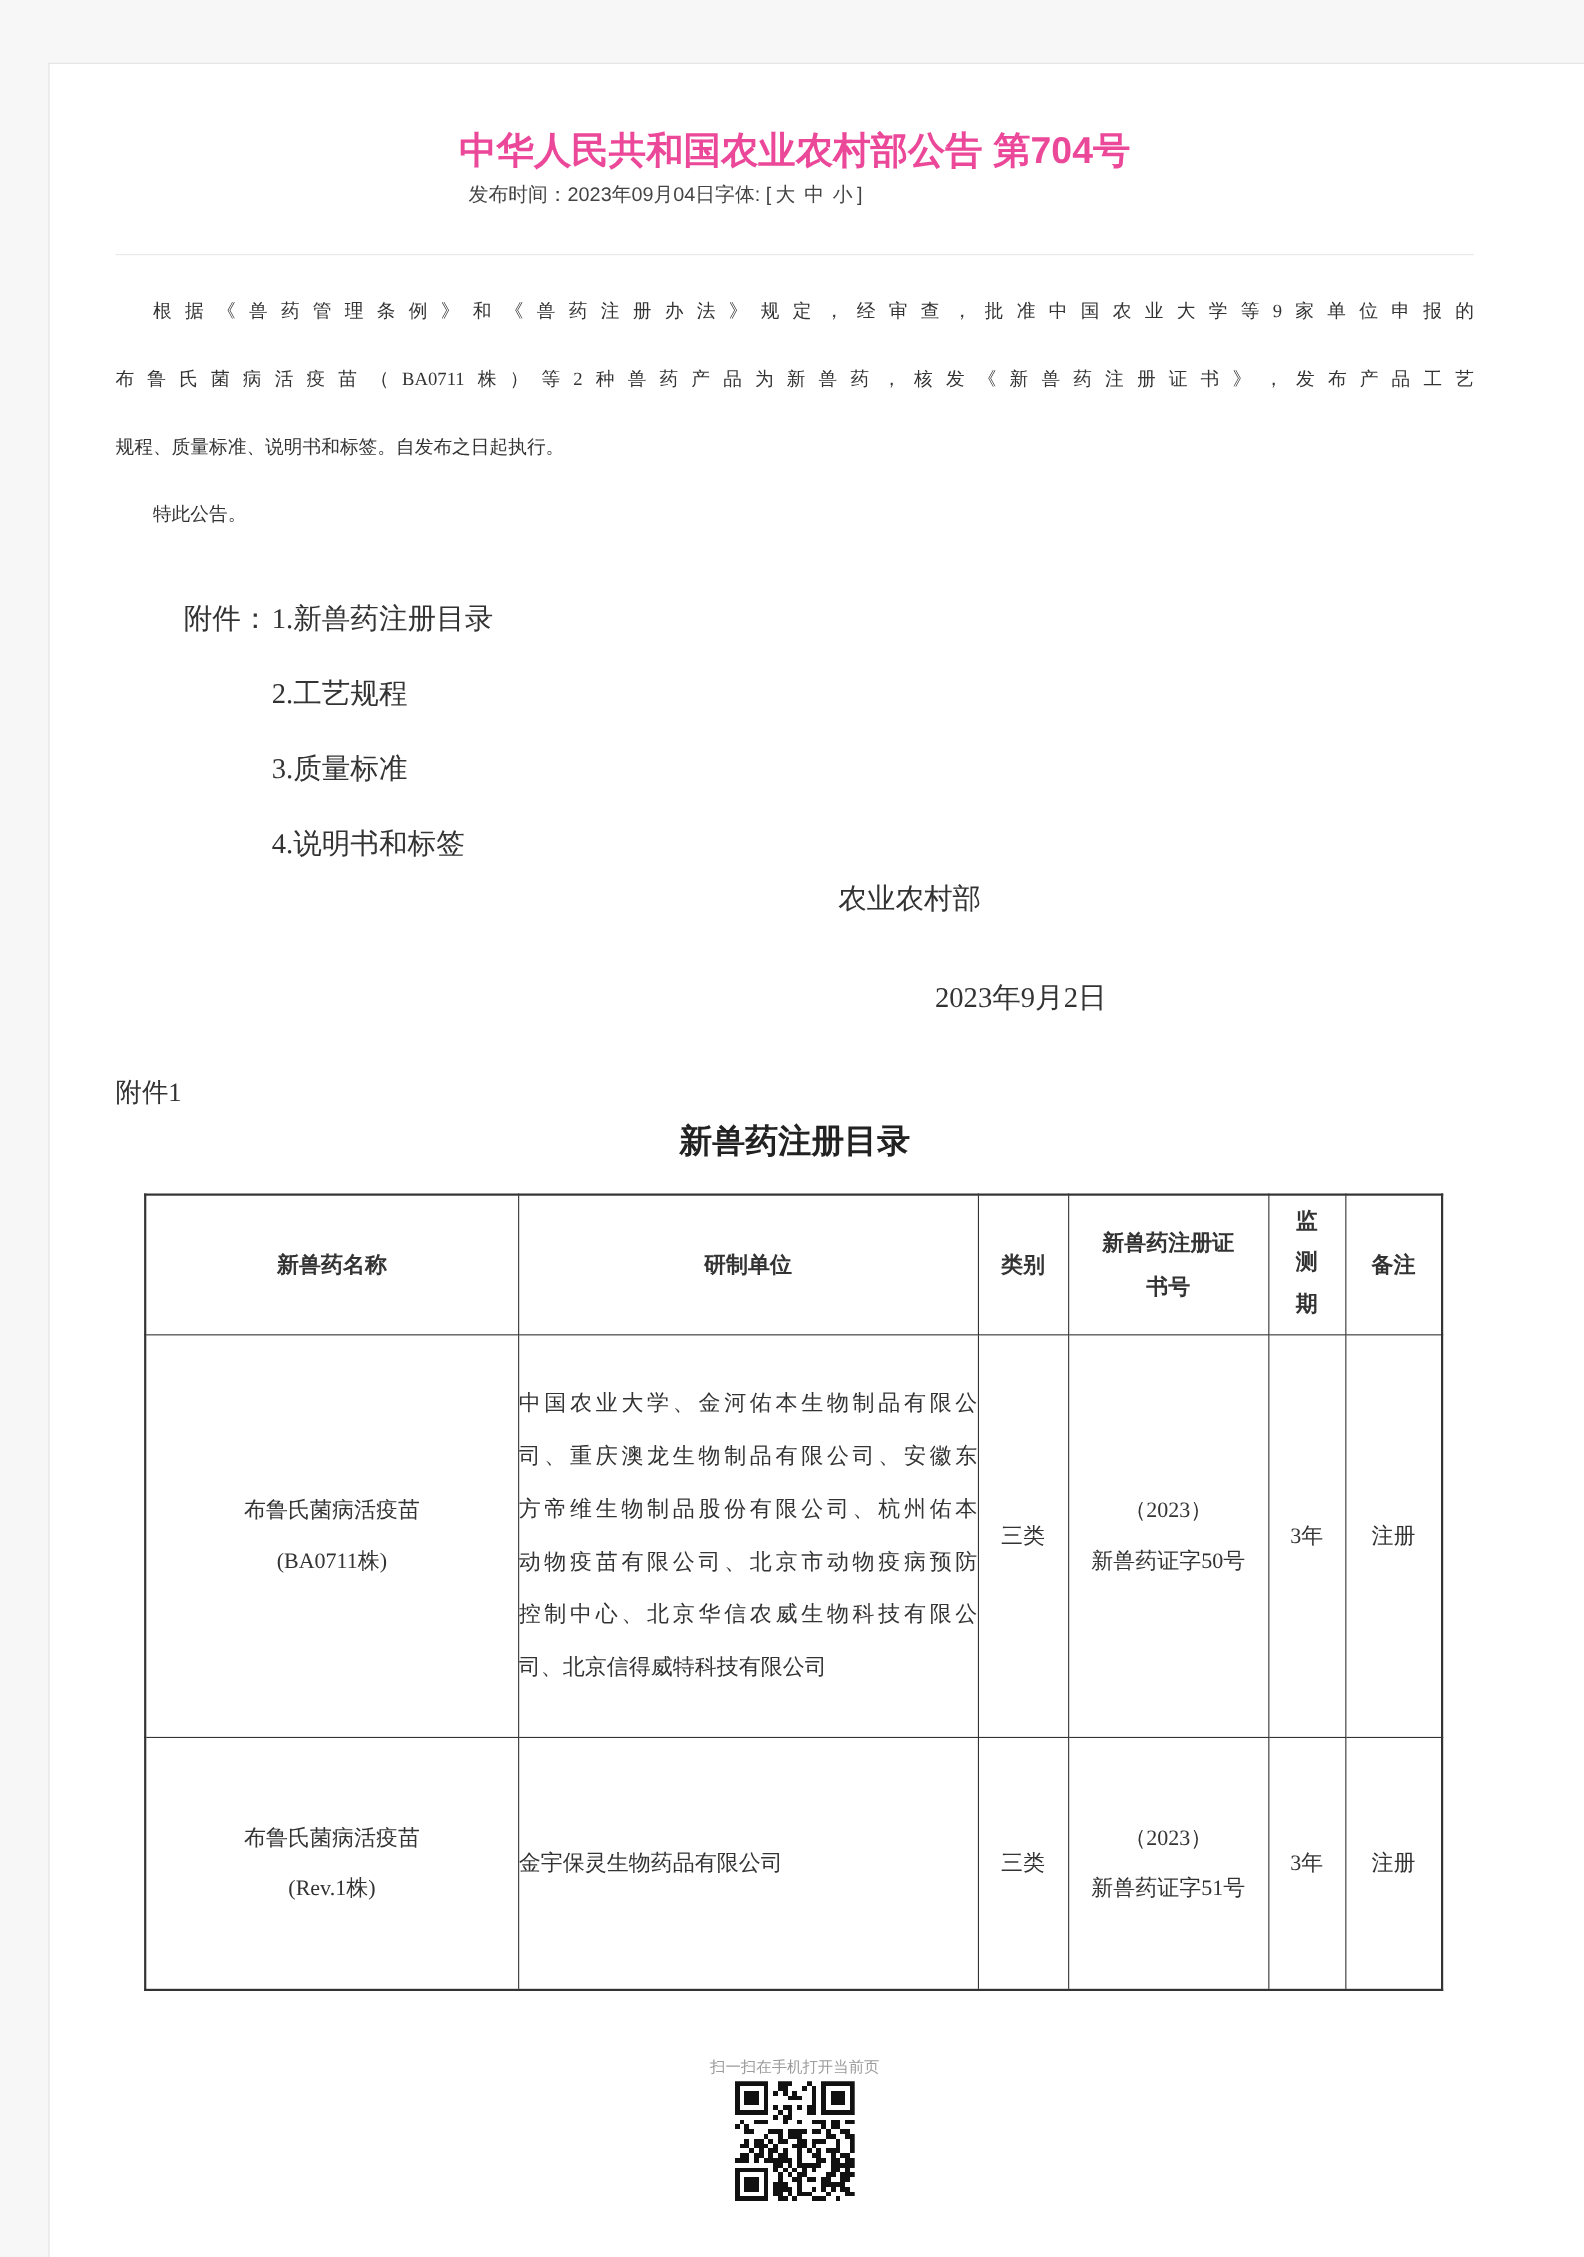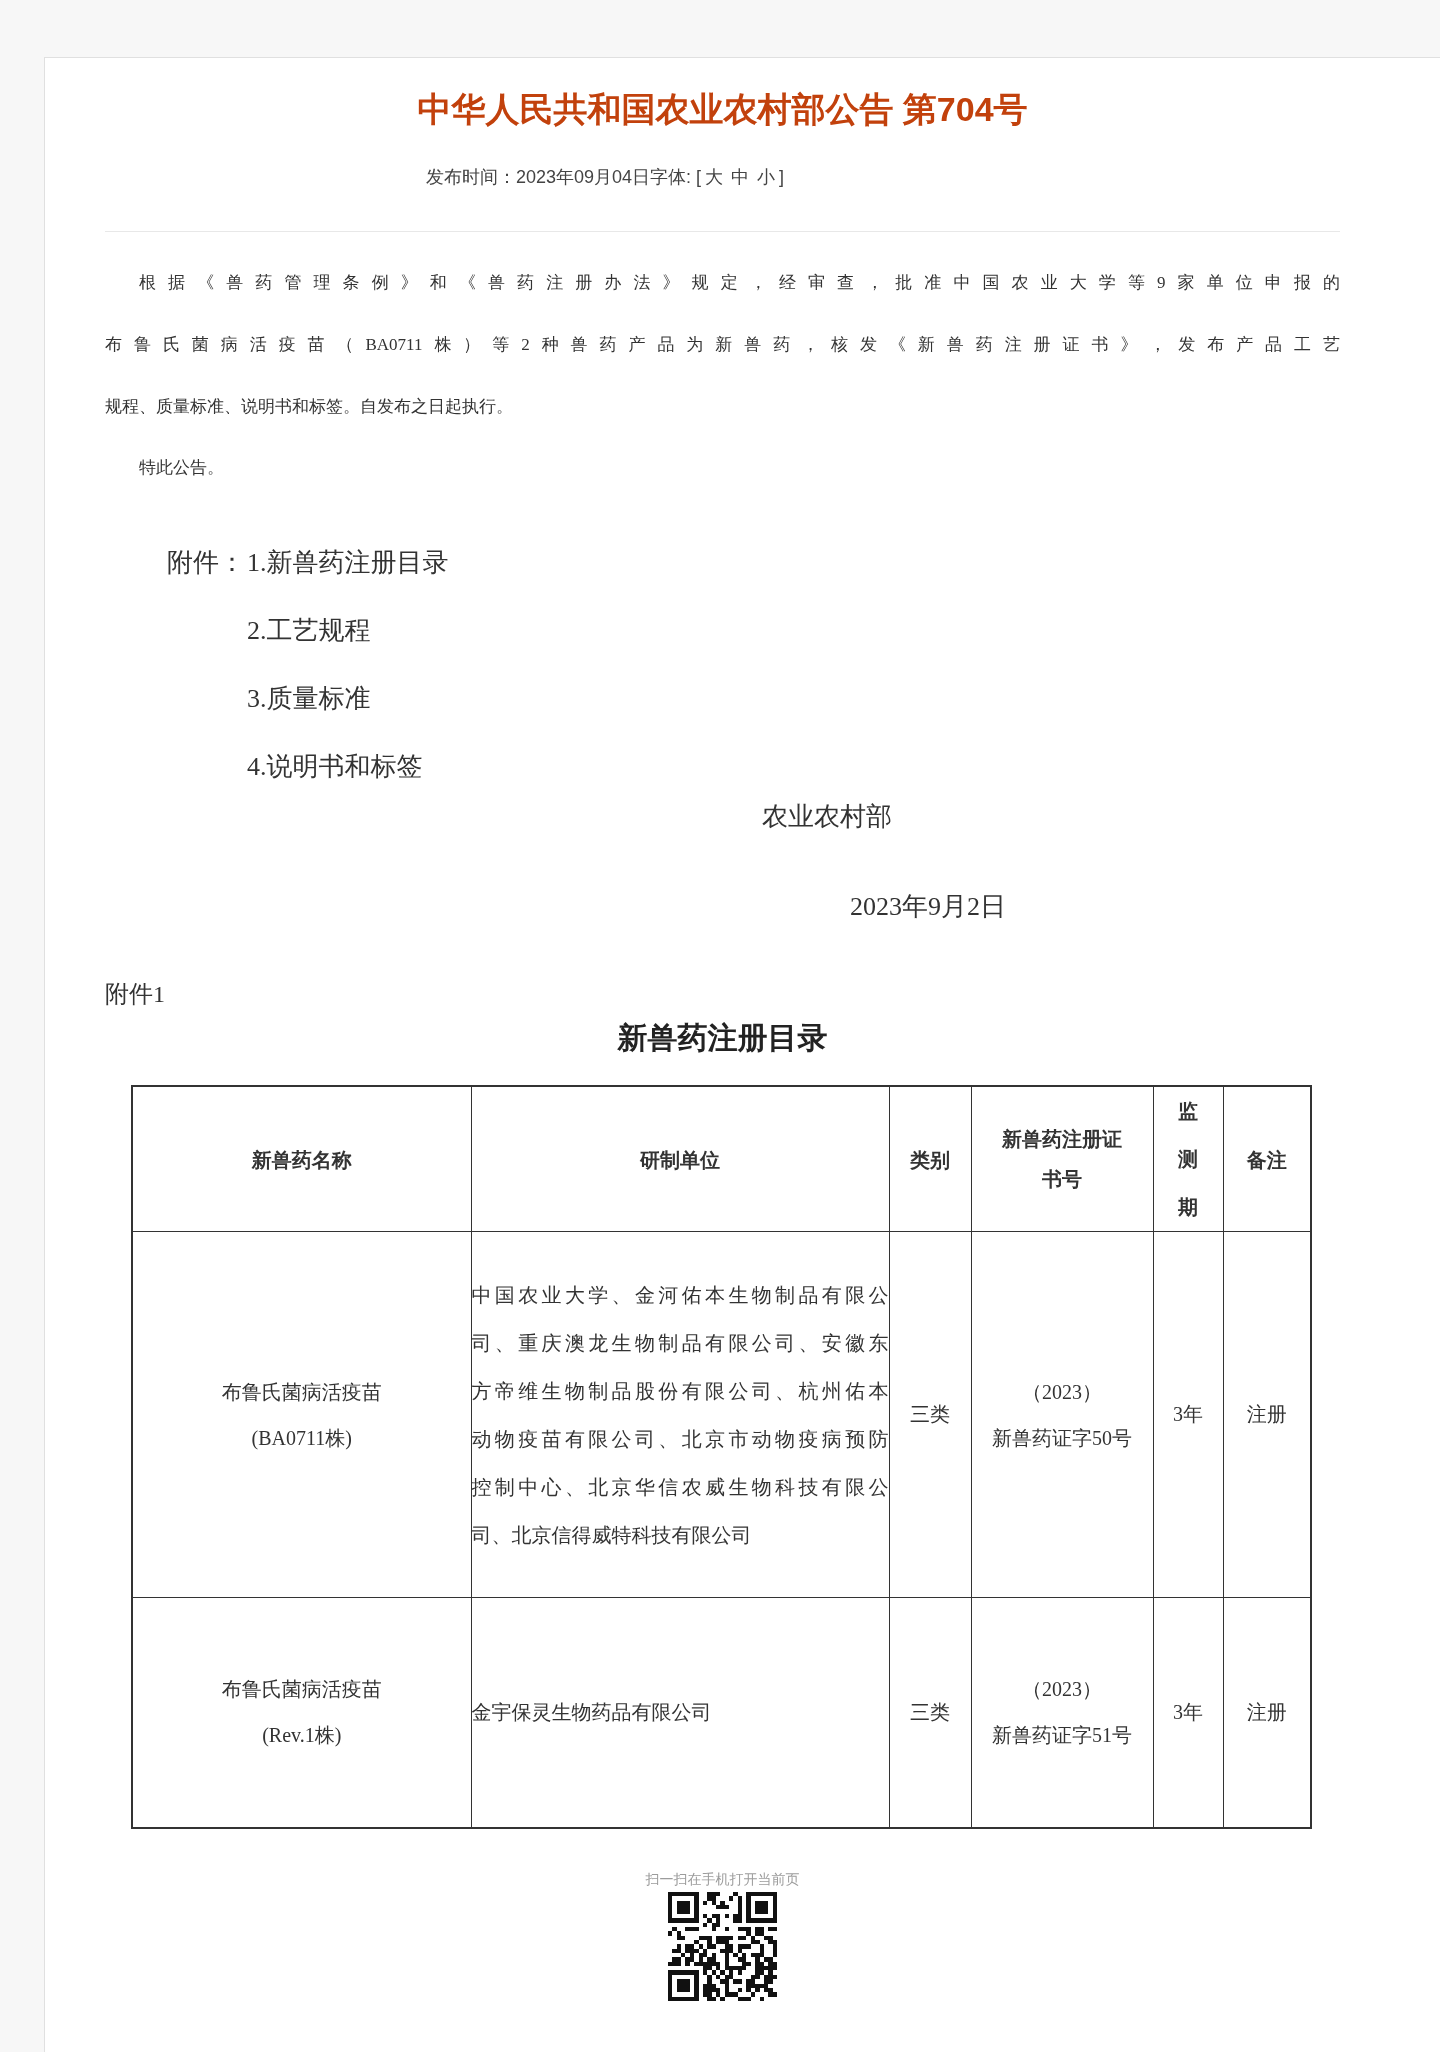--- a/index.html
+++ b/index.html
@@ -65,40 +65,40 @@
     border:1px solid #333;vertical-align:middle;text-align:center;
     padding:0;overflow:hidden;
   }
   table.registry th{
     font-family:"Liberation Sans","DejaVu Sans",sans-serif;
     font-weight:bold;font-size:20px;line-height:40px;
   }
   table.registry td{font-size:20px;}
   .th-inner{display:inline-block;vertical-align:middle;word-break:break-all;line-height:40px;}
   .th-cert .th-inner{width:130px;}
-  .th-monitor .th-inner{width:22px;line-height:48px;}
+  .th-monitor .th-inner{width:22px;line-height:38px;font-family:Liberation Mono, monospace;}
   tr.hdr{height:127px;}
   tr.r1{height:366px;}
   tr.r2{height:230px;}
   td.cell-dev{text-align:left;padding:0 14px;}
   td.cell-dev div{line-height:48px;}
   .center-lines div{line-height:46px;}
 
   .scan-tip{
     position:absolute;left:60px;top:1812px;width:1235px;
     text-align:center;font-size:14px;line-height:18px;color:#9c9c9c;
   }
   .qr{position:absolute;left:623px;top:1834px;width:109px;height:109px;}
 </style>
 </head>
 <body>
 
 <div class="doc">
 
-  <h1 class="title" style="color: #c2410c;">中华人民共和国农业农村部公告 第704号</h1>
+  <h1 class="title" style="color: #ec4899; margin-top: 28px;">中华人民共和国农业农村部公告 第704号</h1>
 
   <div class="meta">
     <span>发布时间：2023年09月04日</span>
     <span class="font-ctl"><span>字体: [</span><span class="font-size-link">大</span><span class="font-size-link">中</span><span class="font-size-link">小</span><span>]</span></span>
   </div>
 
   <div class="divider"></div>
 
   <div class="para p1 serif">
       <div class="fill-line">根据《兽药管理条例》和《兽药注册办法》规定，经审查，批准中国农业大学等9家单位申报的</div>

